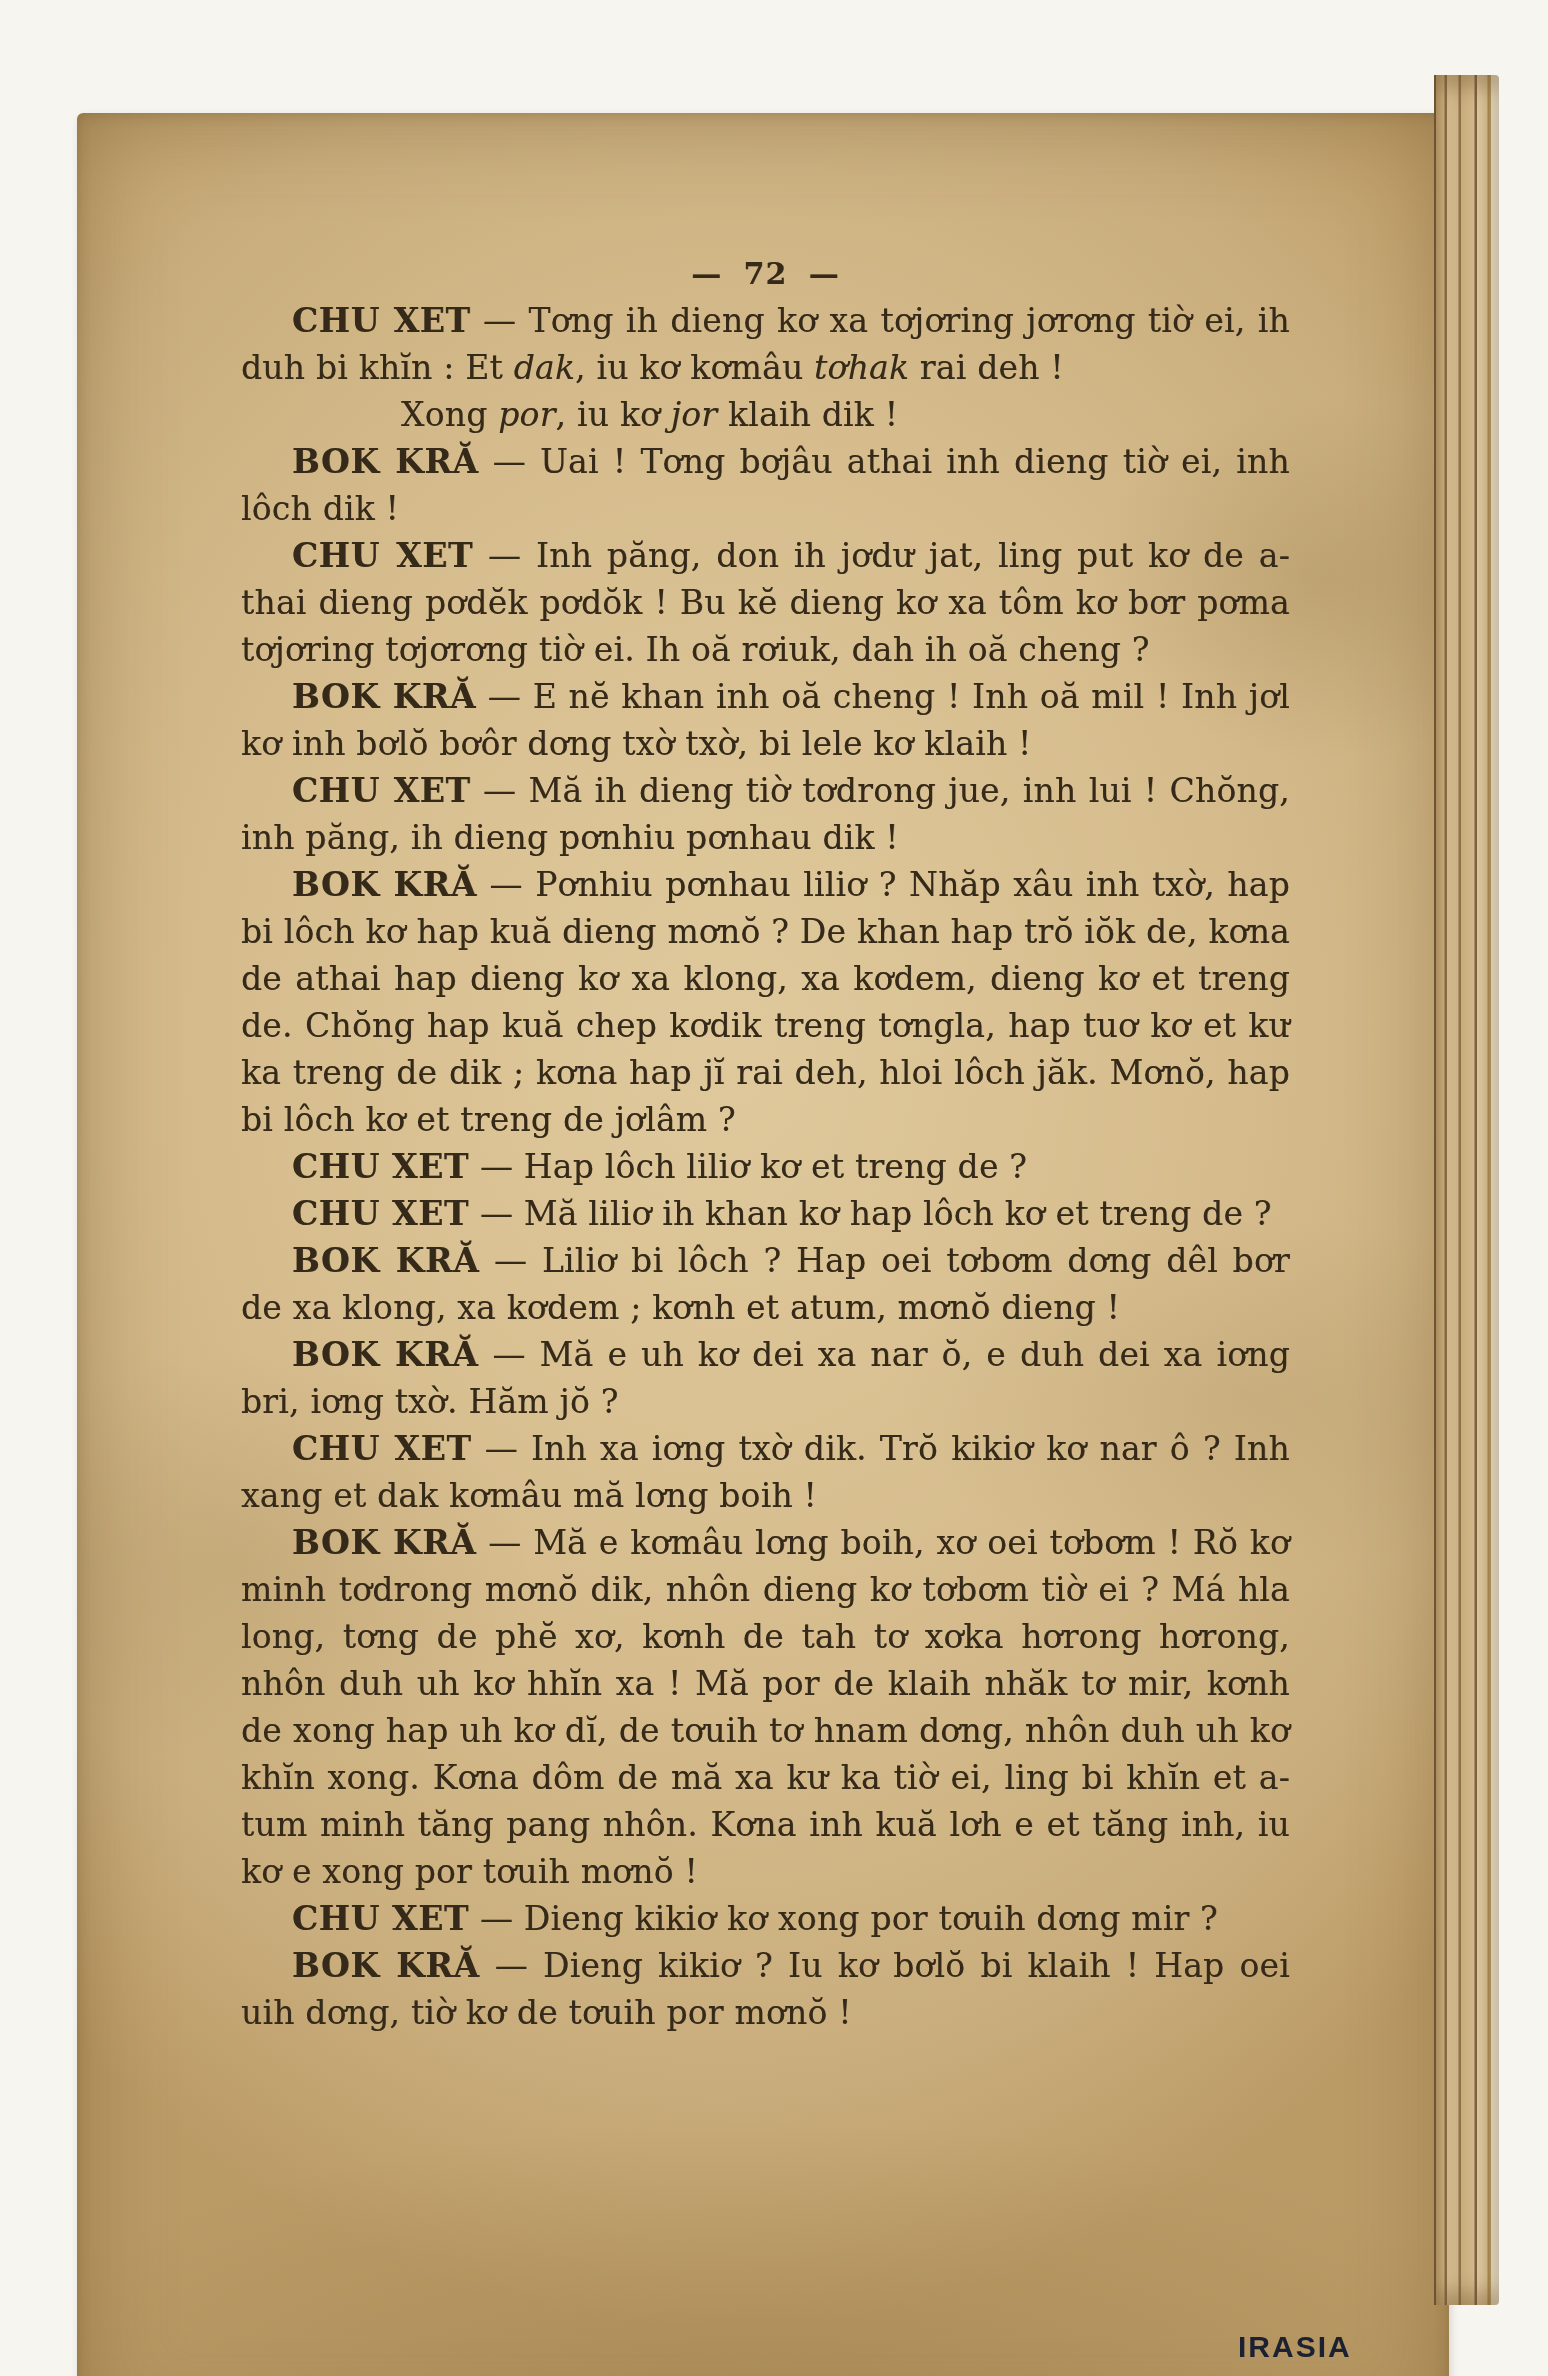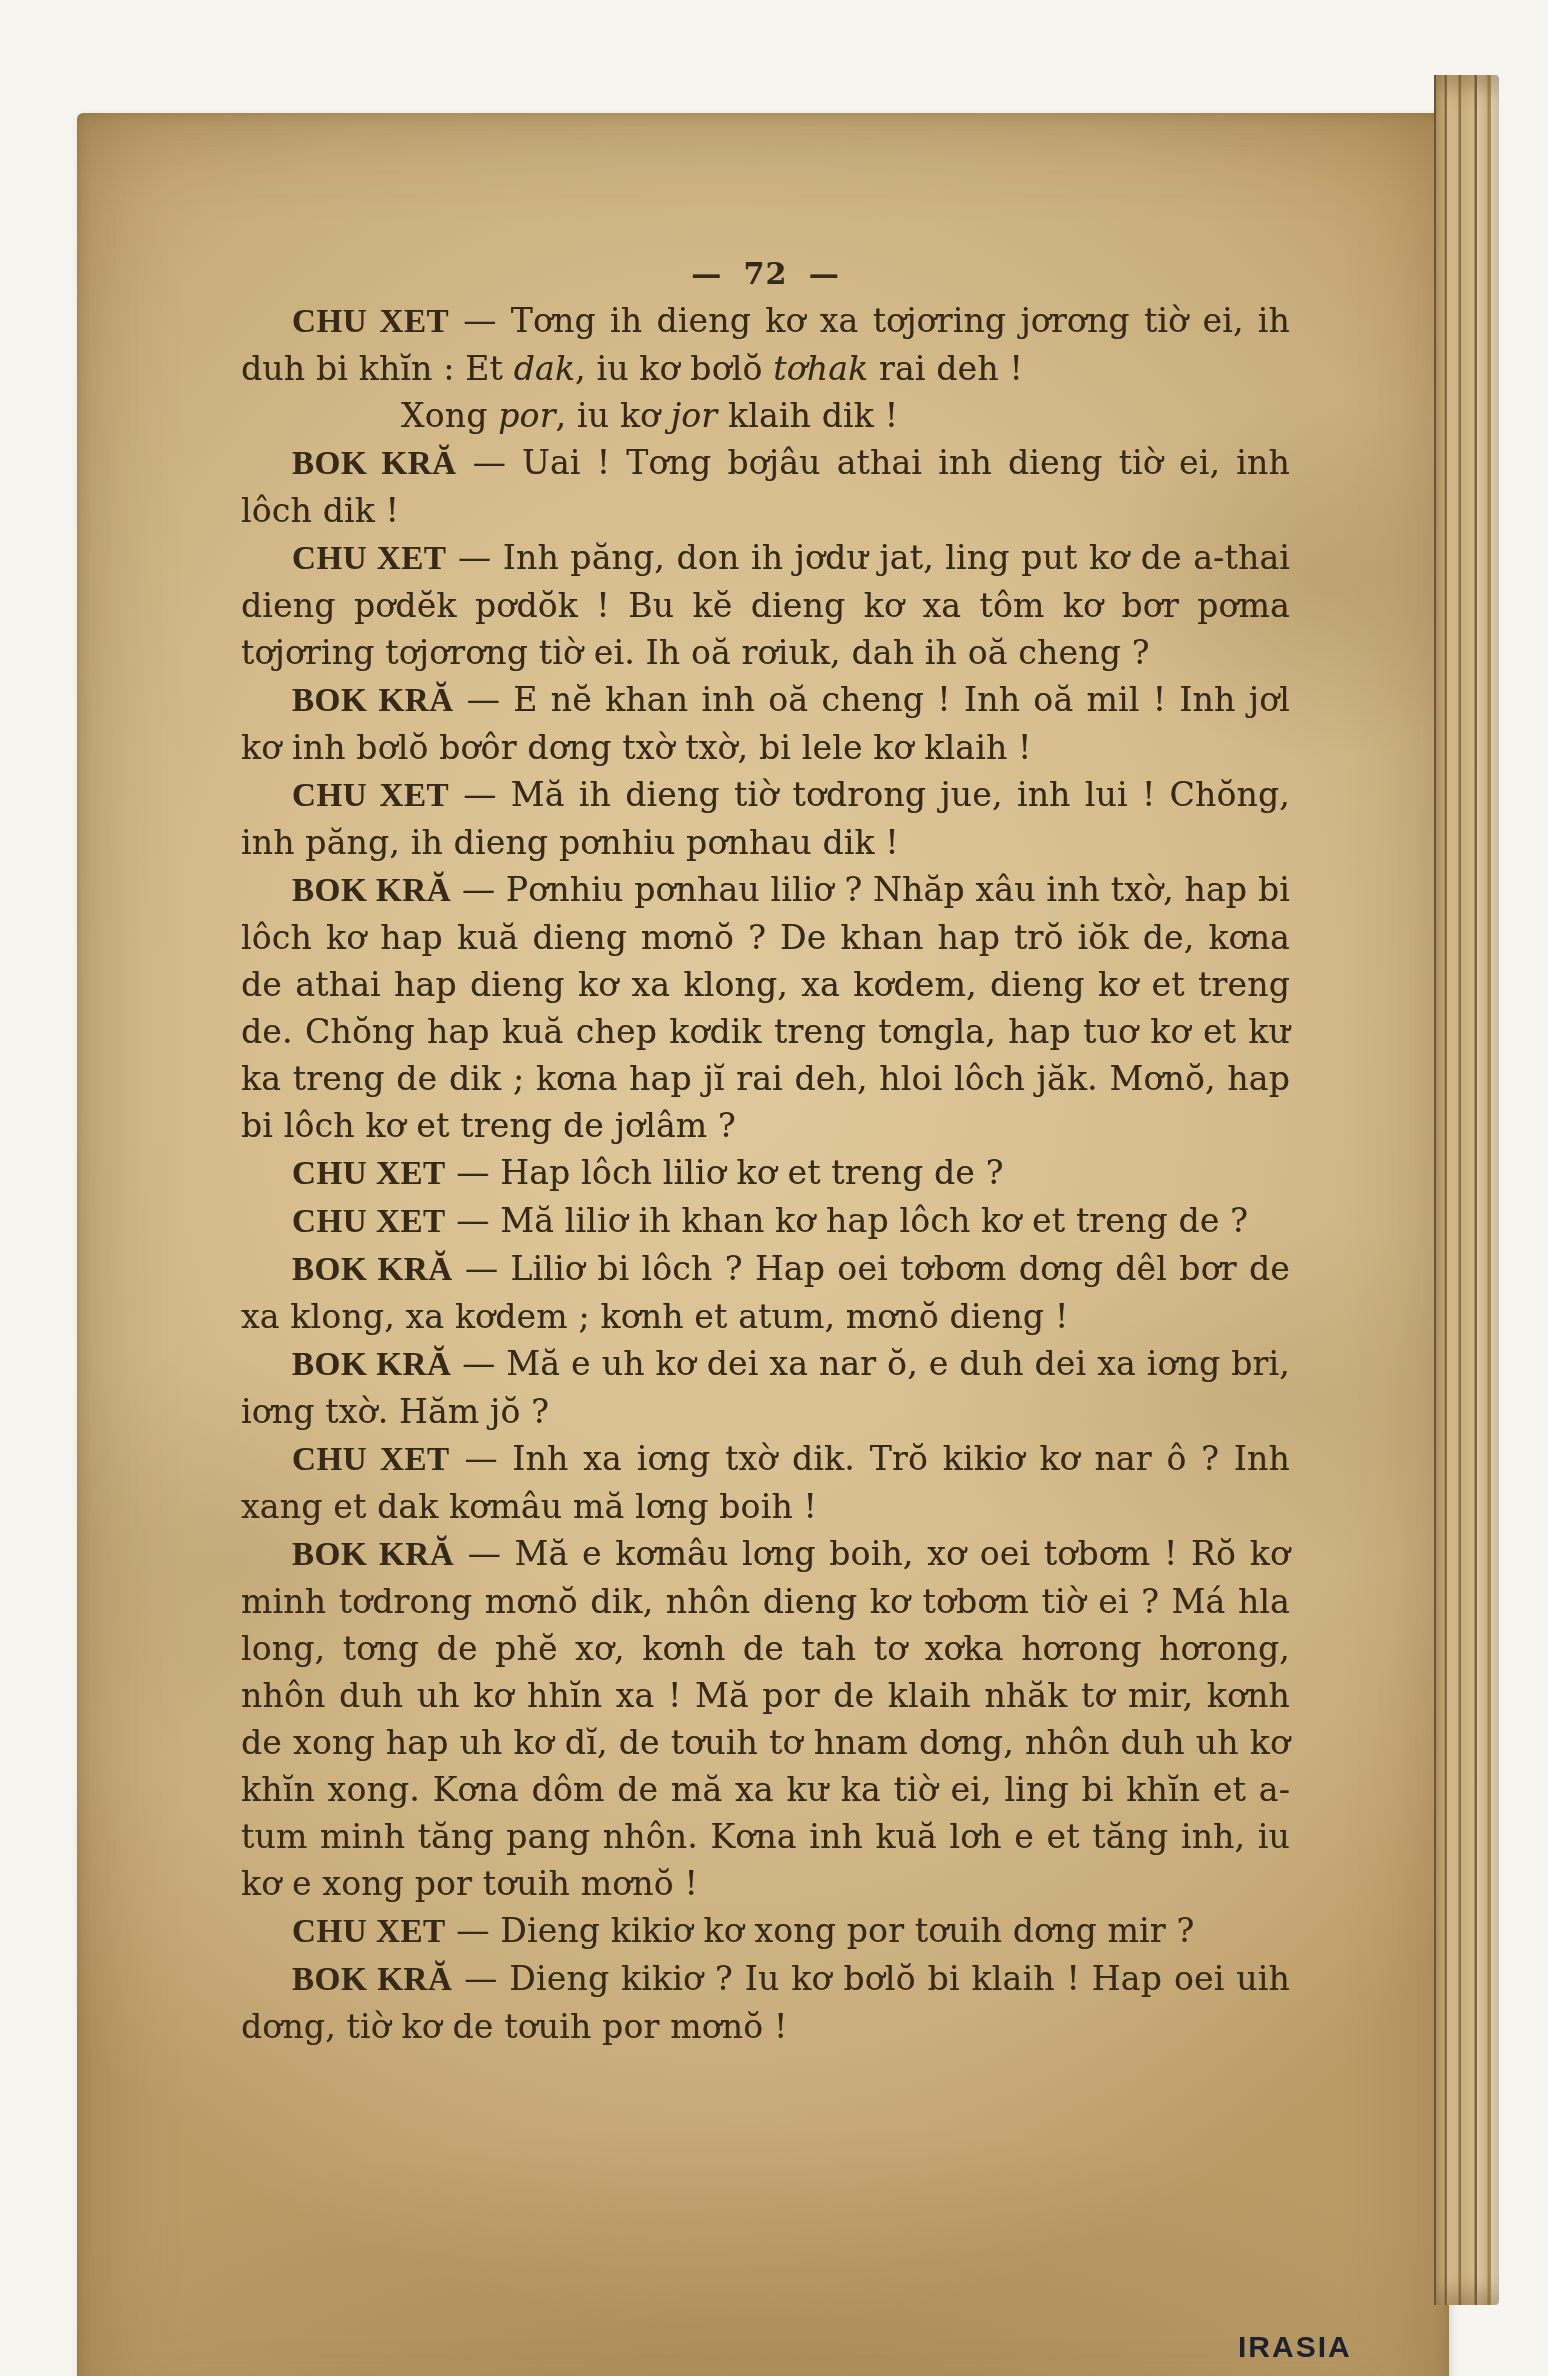--- a/index.html
+++ b/index.html
@@ -64,21 +64,21 @@
     text-align:center;
     font-weight:bold;
     font-size:30px;
     line-height:47px;
     word-spacing:10px;
     letter-spacing:1px;
   }
 
   .para { text-align:justify; text-indent:51px; }
   .para.deep { text-indent:160px; }
-  .para .speaker { font-weight:bold; letter-spacing:0.6px;font-family:Liberation Serif, serif; }
+  .para .speaker { font-weight:bold; letter-spacing:0.6px; }
   .it { font-style:italic; }
 
   .watermark {
     position:absolute;
     left:1238px; top:2330px;
     font-family:"Liberation Sans", "DejaVu Sans", sans-serif;
     font-size:30px;
     font-weight:bold;
     letter-spacing:2px;
     color:#1b2130;
@@ -86,21 +86,21 @@
 </style>
 </head>
 <body>
 
 <div class="scan">
 
   <div class="paper">
     <div class="text-block">
       <div class="page-number">— 72 —</div>
       <div class="dialogue">
-          <p class="para"><span class="speaker">CHU XET</span><span> — Tơng ih dieng kơ xa tơjơring jơrơng tiờ ei, ih duh bi khĭn&nbsp;: Et </span><span class="it">dak</span><span>, iu kơ bơlŏ </span><span class="it">tơhak</span><span> rai deh&nbsp;!</span></p>
+          <p class="para"><span class="speaker">CHU XET</span><span> — Tơng ih dieng kơ xa tơjơring jơrơng tiờ ei, ih duh bi khĭn&nbsp;: Et </span><span class="it">dak</span><span>, iu kơ kơmâu </span><span class="it">tơhak</span><span> rai deh&nbsp;!</span></p>
           <p class="para deep"><span>Xong </span><span class="it">por</span><span>, iu kơ </span><span class="it">jor</span><span> klaih dik&nbsp;!</span></p>
           <p class="para"><span class="speaker">BOK KRĂ</span><span> — Uai&nbsp;! Tơng bơjâu athai inh dieng tiờ ei, inh lôch dik&nbsp;!</span></p>
           <p class="para"><span class="speaker">CHU XET</span><span> — Inh păng, don ih jơdư jat, ling put kơ de a-thai dieng pơdĕk pơdŏk&nbsp;! Bu kĕ dieng kơ xa tôm kơ bơr pơma tơjơring tơjơrơng tiờ ei. Ih oă rơiuk, dah ih oă cheng&nbsp;?</span></p>
           <p class="para"><span class="speaker">BOK KRĂ</span><span> — E nĕ khan inh oă cheng&nbsp;! Inh oă mil&nbsp;! Inh jơl kơ inh bơlŏ bơôr dơng txờ txờ, bi lele kơ klaih&nbsp;!</span></p>
           <p class="para"><span class="speaker">CHU XET</span><span> — Mă ih dieng tiờ tơdrong jue, inh lui&nbsp;! Chŏng, inh păng, ih dieng pơnhiu pơnhau dik&nbsp;!</span></p>
           <p class="para"><span class="speaker">BOK KRĂ</span><span> — Pơnhiu pơnhau liliơ&nbsp;? Nhăp xâu inh txờ, hap bi lôch kơ hap kuă dieng mơnŏ&nbsp;? De khan hap trŏ iŏk de, kơna de athai hap dieng kơ xa klong, xa kơdem, dieng kơ et treng de. Chŏng hap kuă chep kơdik treng tơngla, hap tuơ kơ et kư ka treng de dik&nbsp;; kơna hap jĭ rai deh, hloi lôch jăk. Mơnŏ, hap bi lôch kơ et treng de jơlâm&nbsp;?</span></p>
           <p class="para"><span class="speaker">CHU XET</span><span> — Hap lôch liliơ kơ et treng de&nbsp;?</span></p>
           <p class="para"><span class="speaker">CHU XET</span><span> — Mă liliơ ih khan kơ hap lôch kơ et treng de&nbsp;?</span></p>
           <p class="para"><span class="speaker">BOK KRĂ</span><span> — Liliơ bi lôch&nbsp;? Hap oei tơbơm dơng dêl bơr de xa klong, xa kơdem&nbsp;; kơnh et atum, mơnŏ dieng&nbsp;!</span></p>
           <p class="para"><span class="speaker">BOK KRĂ</span><span> — Mă e uh kơ dei xa nar ŏ, e duh dei xa iơng bri, iơng txờ. Hăm jŏ&nbsp;?</span></p>

